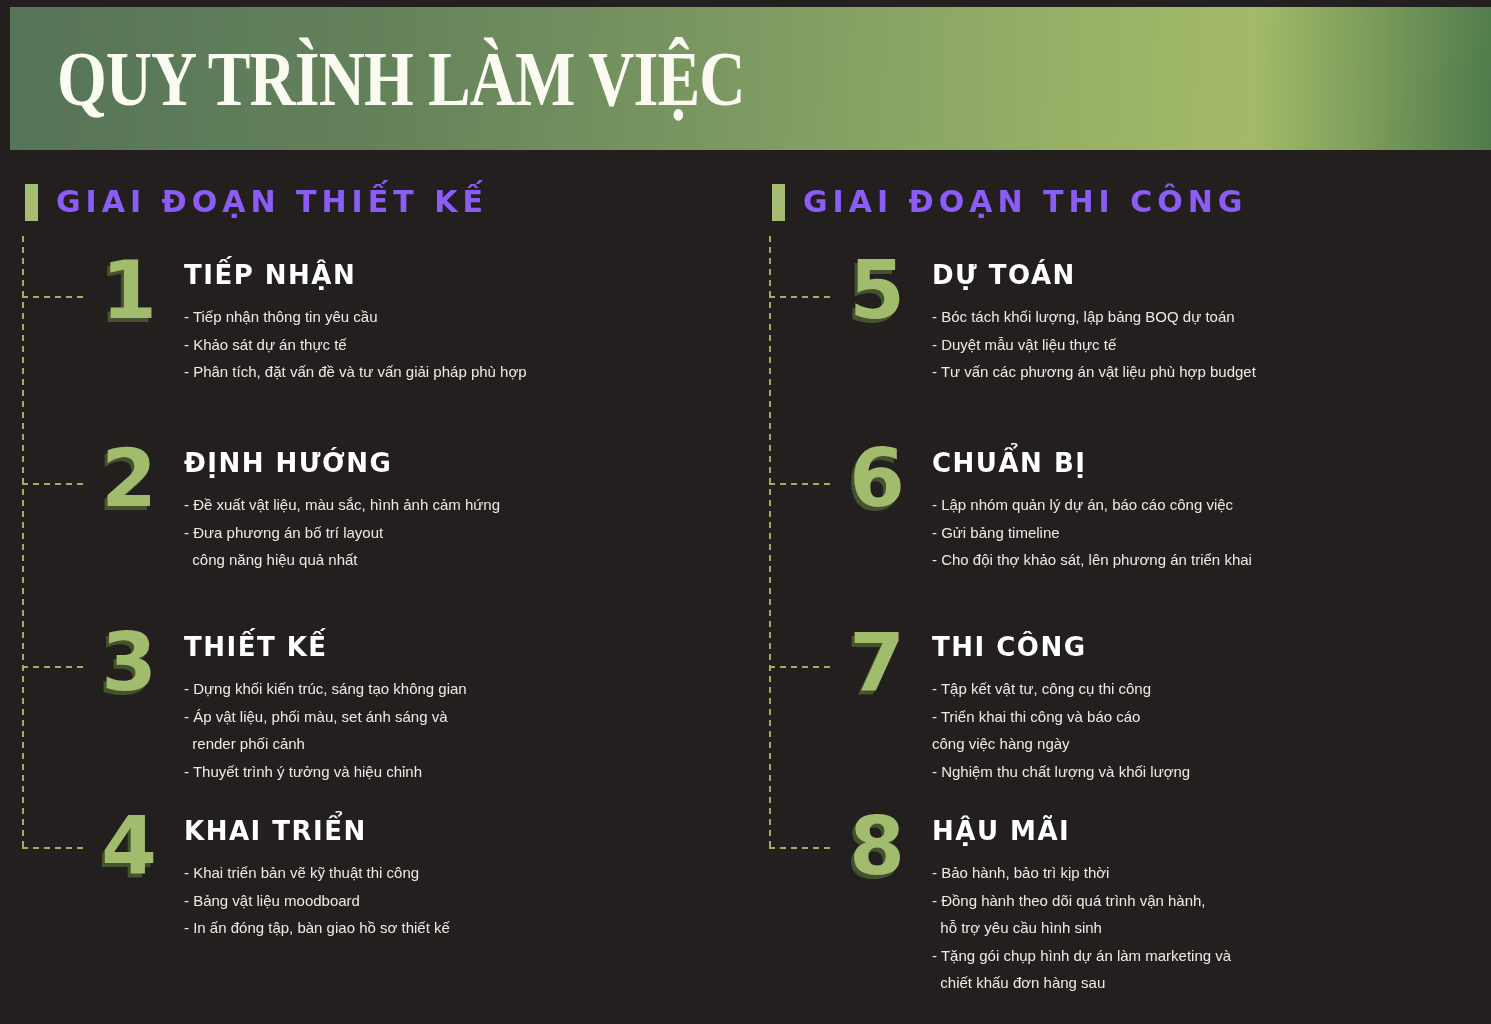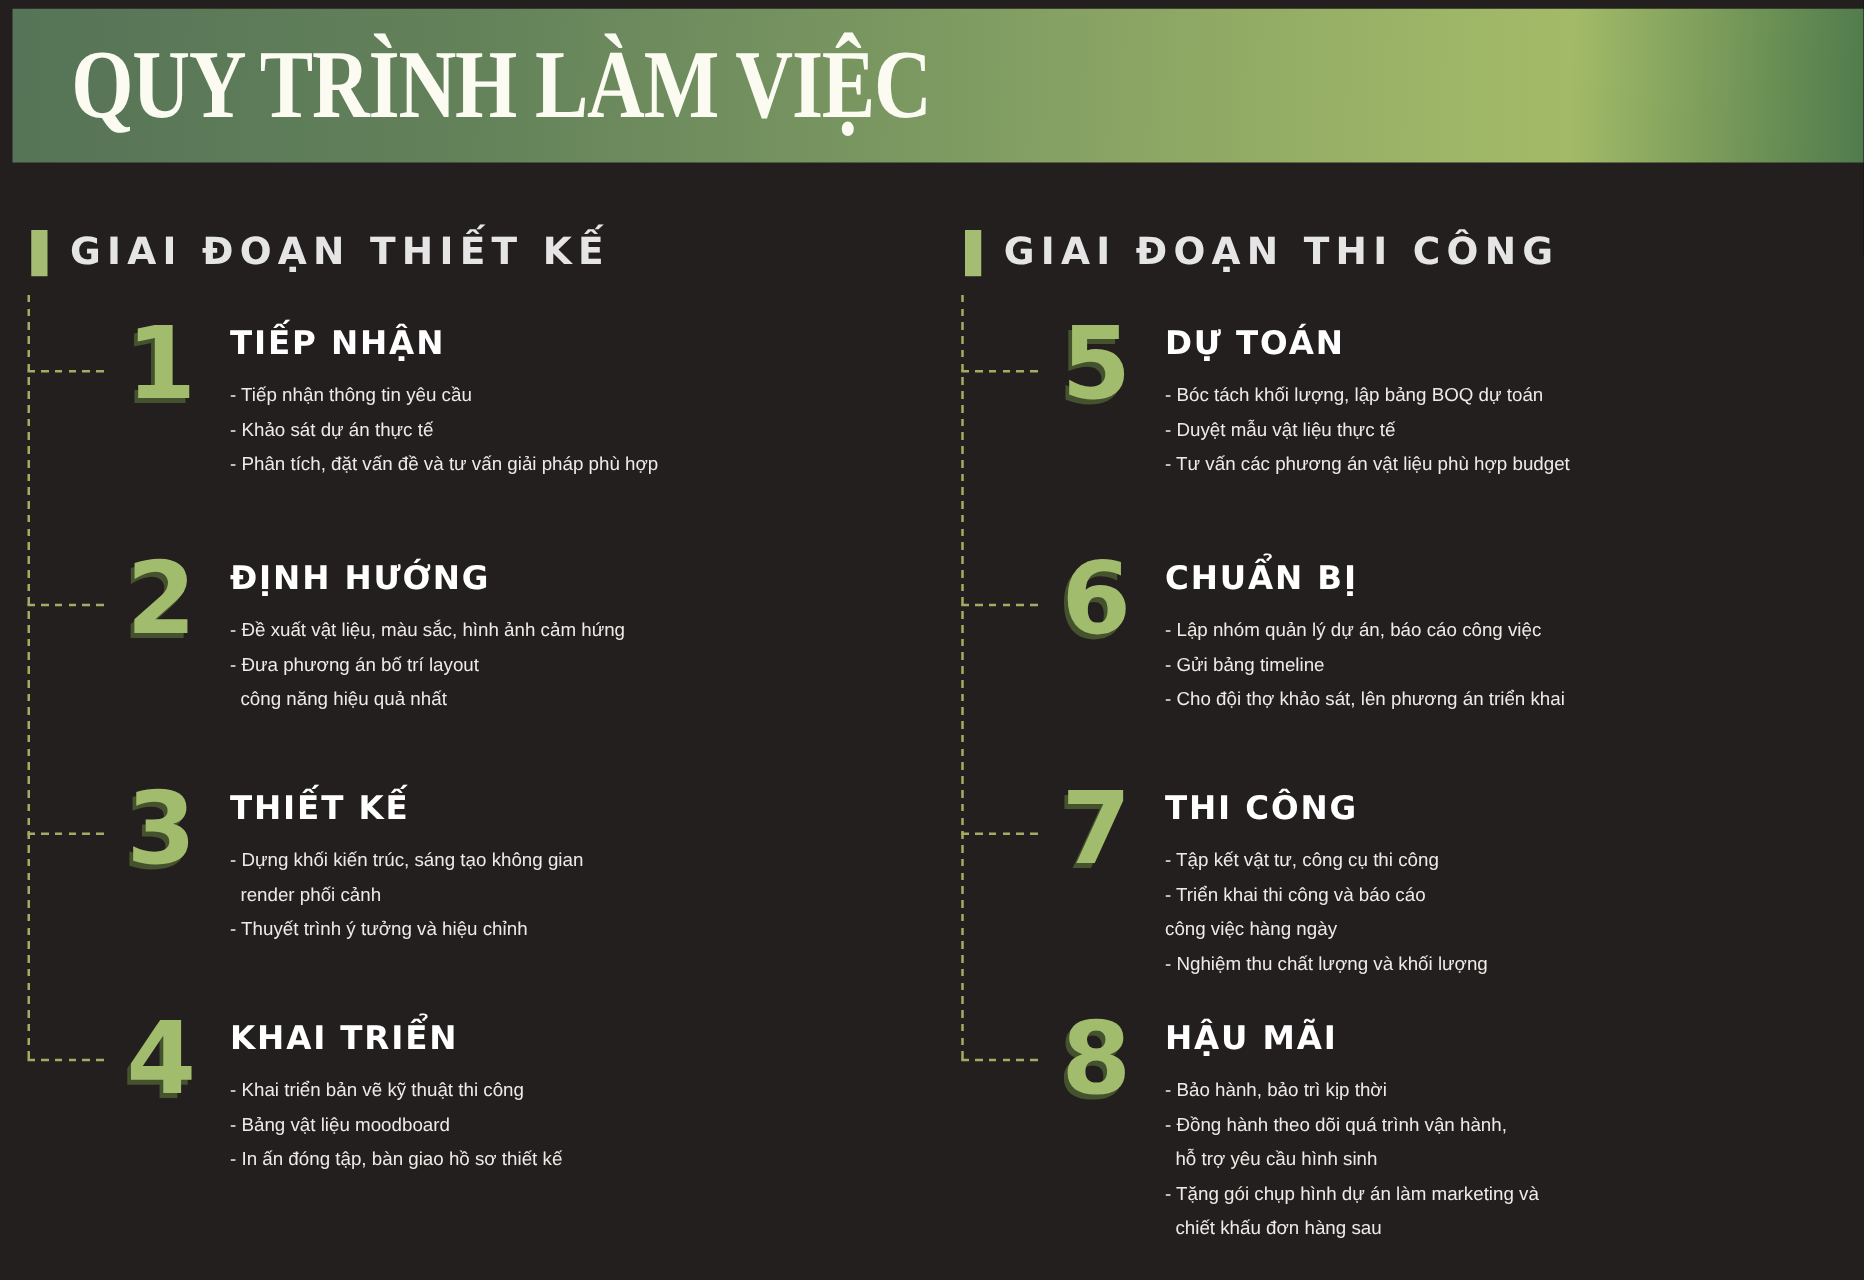--- a/index.html
+++ b/index.html
@@ -1,27 +1,27 @@
 <!DOCTYPE html>
 <html><head>
 <meta charset="utf-8">
 <style>
   html,body{margin:0;padding:0;background:#111;}
   .page{position:relative;width:1491px;height:1024px;background:#241f1f;overflow:hidden;
         font-family:"Liberation Sans",sans-serif;}
   
-  .header{position:absolute;left:10px;top:7px;right:0;height:123px;
+  .header{position:absolute;left:10px;top:7px;right:0;height:143px;
           background:linear-gradient(92deg,#567457 0%,#63825a 25%,#7d9a62 50%,#96af66 70%,#a3bb68 84%,#507b4c 100%);}
   .header-title{position:absolute;left:47px;top:0;height:100%;display:flex;align-items:center;}
   .header-title span{color:#fbfbf2;font-family:"Liberation Serif","DejaVu Serif",serif;
           font-size:66px;font-weight:600;letter-spacing:-1px;transform:scale(0.97,1.18);
           transform-origin:left center;white-space:pre;}
   
   .col-heading{position:absolute;top:184px;display:flex;align-items:flex-start;
-          color:#e5e5e5;font-family:"DejaVu Sans",sans-serif;font-weight:bold;
+          color:#8b5cf6;font-family:"DejaVu Sans",sans-serif;font-weight:bold;
           font-size:30px;letter-spacing:5px;white-space:pre;}
   .col-heading .bar{width:13px;height:37px;background:#a4bd72;margin-right:18px;margin-top:0px;}
   #heading-left{left:25px;}
   #heading-right{left:772px;}
   
   .vdash{position:absolute;top:236px;height:614px;width:2px;
          background:repeating-linear-gradient(to bottom,#a1ad62 0 6px,transparent 6px 11px);}
   #vdash-left{left:22px;} #vdash-right{left:769px;}
   .hdash{position:absolute;height:2px;width:62px;
          background:repeating-linear-gradient(to right,#a1ad62 0 6px,transparent 6px 11px);}
@@ -88,20 +88,21 @@
       <div class="line">- Đưa phương án bố trí layout</div>
       <div class="line">  công năng hiệu quả nhất</div>
     </div>
   </div>
 
   <div class="step cl t3">
     <div class="num">3</div>
     <div class="step-body">
       <div class="step-title">THIẾT KẾ</div>
       <div class="line">- Dựng khối kiến trúc, sáng tạo không gian</div>
+      <div class="line">- Áp vật liệu, phối màu, set ánh sáng và</div>
       <div class="line">  render phối cảnh</div>
       <div class="line">- Thuyết trình ý tưởng và hiệu chỉnh</div>
     </div>
   </div>
 
   <div class="step cl t4">
     <div class="num">4</div>
     <div class="step-body">
       <div class="step-title">KHAI TRIỂN</div>
       <div class="line">- Khai triển bản vẽ kỹ thuật thi công</div>

